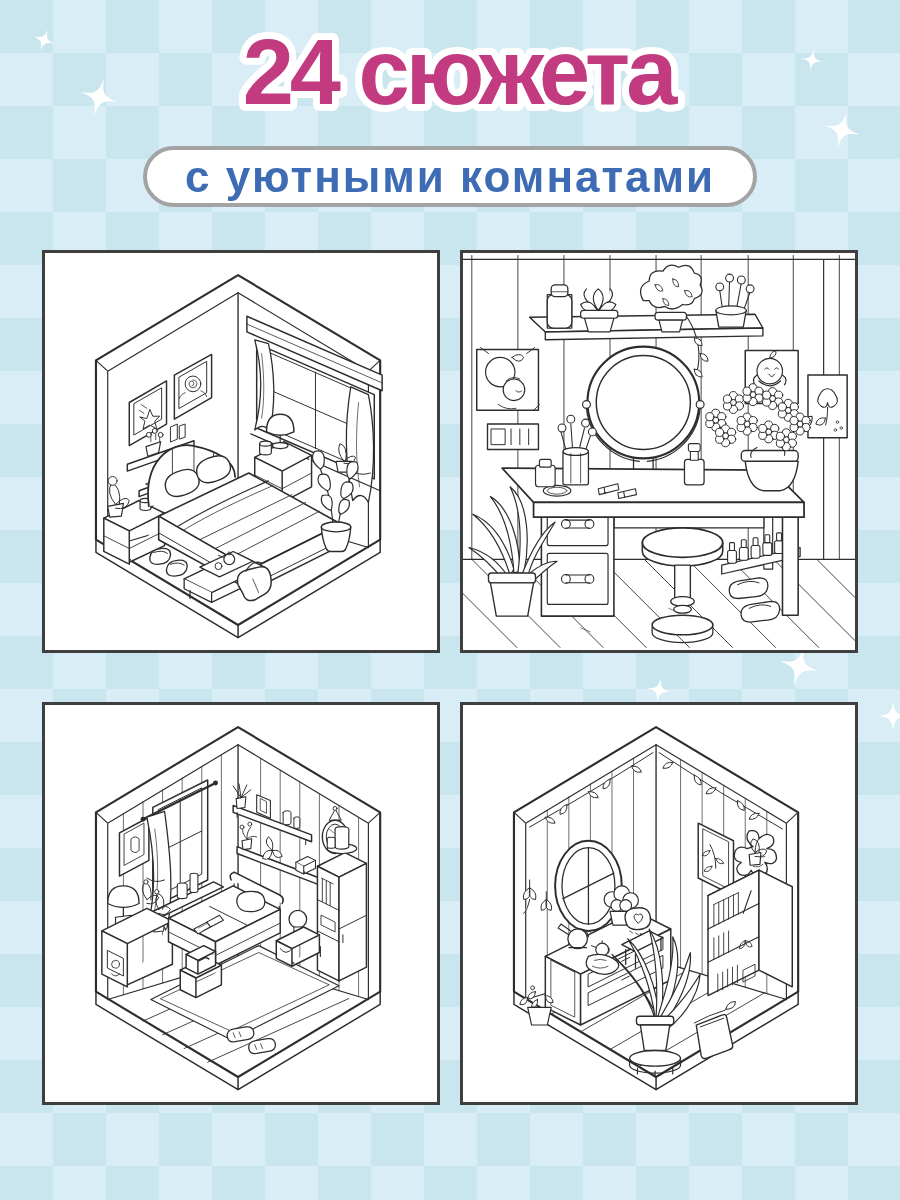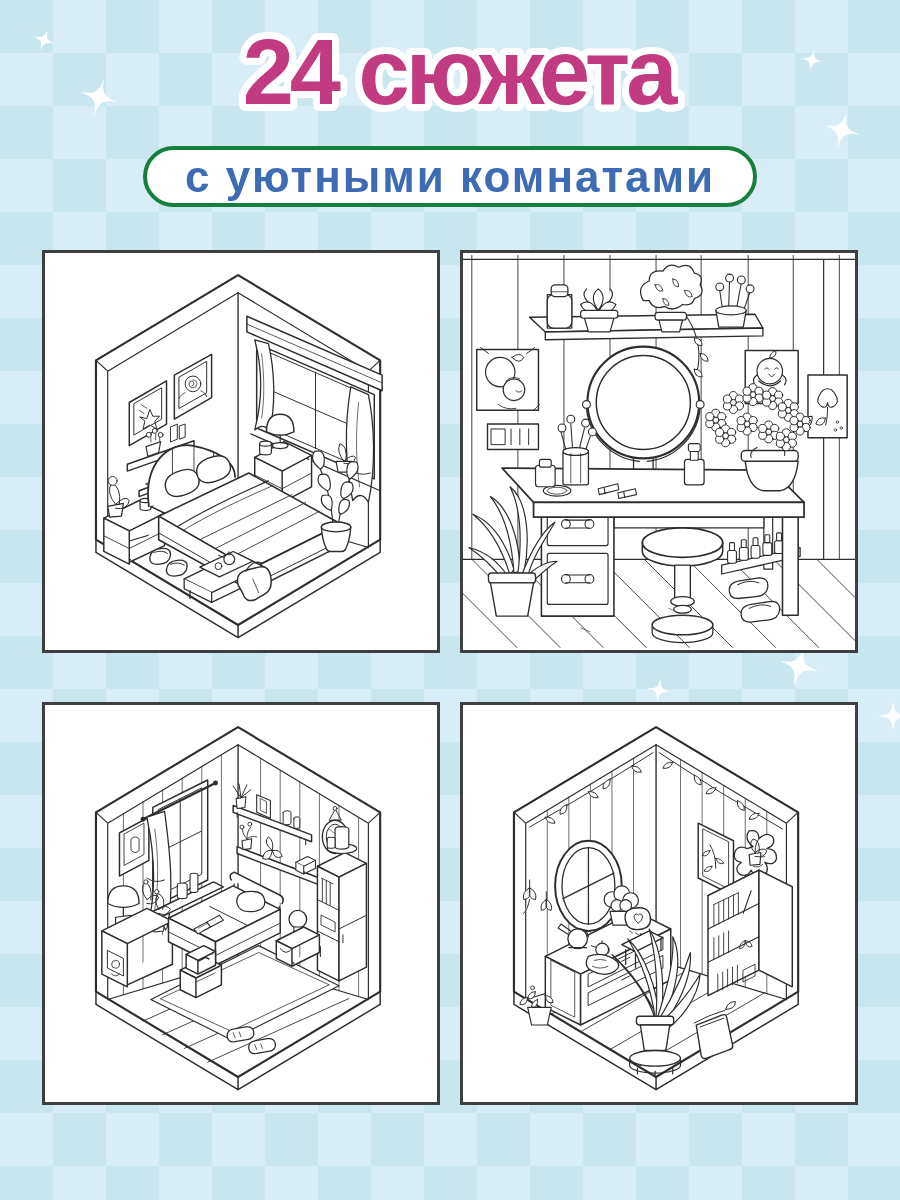--- a/index.html
+++ b/index.html
@@ -8,21 +8,21 @@
     font-family:"Liberation Sans",sans-serif;
     background-color:#cfe9f2;
     background-image:conic-gradient(#d8edf5 25%, #c9e6ef 0 50%, #d8edf5 0 75%, #c9e6ef 0);
     background-size:106px 106px;
   }
   .sparkles{position:absolute;left:0;top:0;width:900px;height:1200px;z-index:1;pointer-events:none;}
   .hdr{position:absolute;left:0;top:0;width:900px;z-index:3;}
   .title-svg{position:absolute;left:0;top:0;width:900px;height:140px;}
   .subtitle-pill{
     position:absolute;left:143px;top:146px;width:614px;height:61px;
-    background:#ffffff;border:4px solid #15803d;border-radius:40px;
+    background:#ffffff;border:4px solid #a3a3a3;border-radius:40px;
     box-sizing:border-box;display:flex;align-items:center;justify-content:center;
   }
   .subtitle-pill span{
     color:#3d6cb4;font-size:44px;font-weight:bold;letter-spacing:2px;line-height:1;
     white-space:nowrap;
   }
   .panel{
     position:absolute;width:398px;height:403px;background:#ffffff;
     border:3px solid #3f3f3f;box-sizing:border-box;z-index:2;
   }

